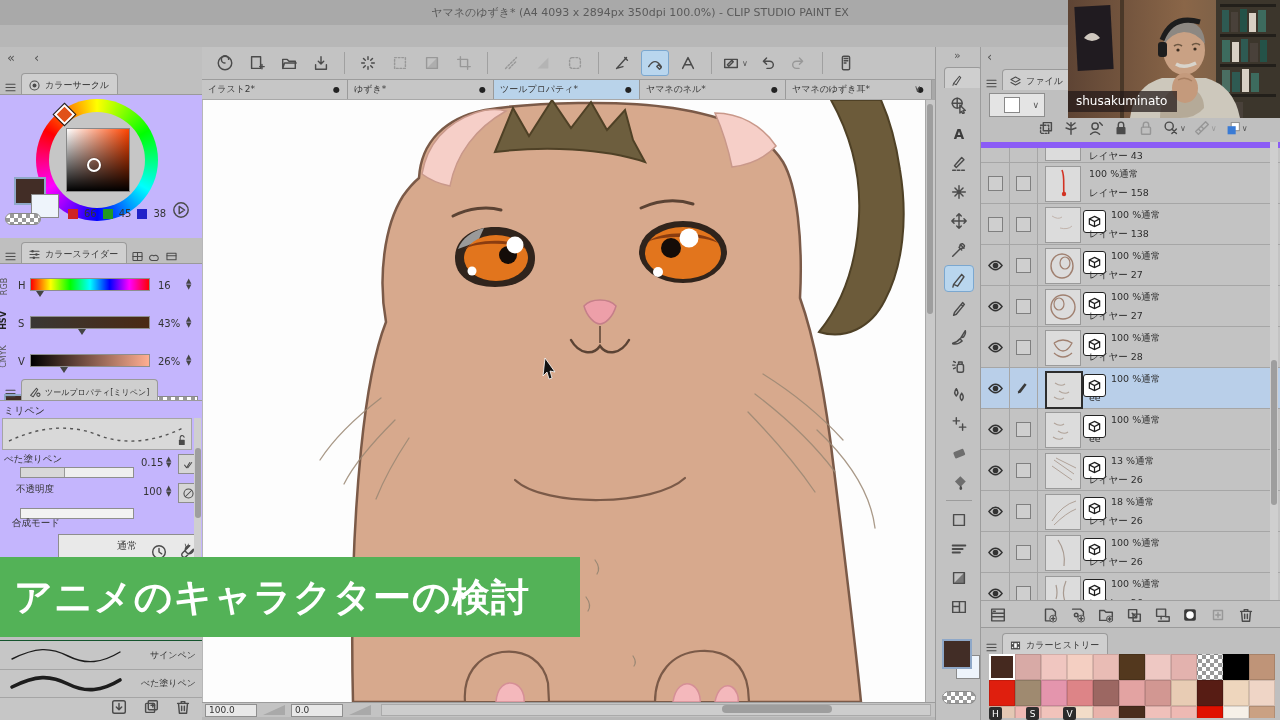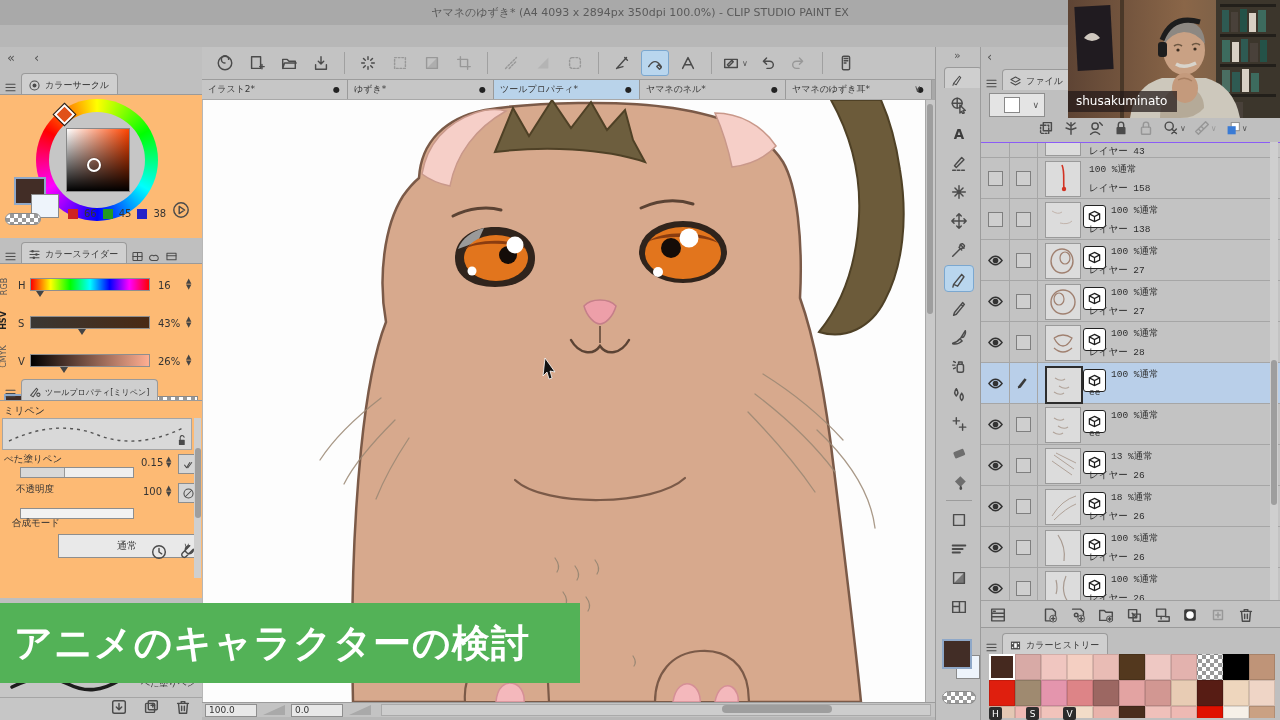--- a/index.html
+++ b/index.html
@@ -7,21 +7,21 @@
   .ab{position:absolute;}
   .app{position:relative;width:1280px;height:720px;background:#b7b7b7;font-size:11px;color:#333;}
   
   .titlebar{left:0;top:0;width:1280px;height:25px;background:#a9a9a9;display:flex;align-items:center;justify-content:center;color:#5a5a5a;font-size:11px;}
   .menubar{left:0;top:25px;width:1280px;height:22px;background:#bdbdbd;display:flex;align-items:center;gap:26px;padding-left:16px;box-sizing:border-box;color:#2b2b2b;font-size:11px;border-bottom:1px solid #a2a2a2;}
   .menubar span{cursor:default;}
   
   .leftcol{left:0;top:47px;width:202px;height:673px;background:#bfbfbf;}
   .panelhead{position:absolute;height:23px;display:flex;align-items:flex-end;gap:4px;}
   .ptab{background:#cfcfcf;border:1px solid #9a9a9a;border-bottom:none;border-radius:4px 4px 0 0;padding:2px 8px 2px 6px;display:flex;align-items:flex-end;gap:4px;font-size:9px;color:#333;height:16px;}
-  .pbody{position:absolute;background:#fdba74;border-top:1px solid #9a9a9a;}
+  .pbody{position:absolute;background:#c4b5fd;border-top:1px solid #9a9a9a;}
   .wheelring{position:absolute;border-radius:50%;background:conic-gradient(#ff0 0deg,#0f0 60deg,#0ff 120deg,#00f 180deg,#f0f 240deg,#f00 300deg,#ff0 360deg);}
   .wheelhole{position:absolute;border-radius:50%;background:#c6c6c6;}
   .svsq{position:absolute;background-image:linear-gradient(to top,#000,rgba(0,0,0,0)),linear-gradient(to right,#fff,#ff4400);border:1px solid #888;}
   .ringmark{position:absolute;width:11px;height:11px;background:#e05018;border:2px solid #fff;outline:1px solid #222;transform:rotate(45deg);}
   .svmark{position:absolute;width:10px;height:10px;border:2px solid #fff;border-radius:50%;box-shadow:0 0 1px #000;}
   .rgbrow{position:absolute;display:flex;align-items:center;gap:6px;font-size:10px;color:#333;}
   .rgbsw{width:10px;height:10px;display:inline-block;}
   .slider-track{height:11px;border:1px solid #8e8e8e;position:relative;}
   .caret{position:absolute;bottom:-7px;width:0;height:0;border-left:4px solid transparent;border-right:4px solid transparent;border-bottom:6px solid #444;transform:rotate(180deg);}
   .spin{display:flex;flex-direction:column;font-size:7px;line-height:6px;color:#444;}
@@ -813,21 +813,21 @@
         <span style="display: flex; align-items: center;">
           <span class="ic">
             <svg viewBox="0 0 20 20">
               <rect x="8" y="4" width="9" height="9" fill="#fff" stroke="#888"></rect>
               <rect x="4" y="8" width="9" height="9" fill="#3a7bd5"></rect>
             </svg>
           </span>
           <span style="font-size: 8px; color: rgb(85, 85, 85);">∨</span>
         </span>
       </div>
-    <div class="ab" style="left:0;top:95px;width:300px;height:458px;overflow:hidden;border-top:1px solid #8b5cf6;font-family:Liberation Mono, monospace;" id="layerlist">
+    <div class="ab" style="left:0;top:95px;width:300px;height:458px;overflow:hidden;border-top:6px solid #8b5cf6;" id="layerlist">
         <div class="lrow" style="margin-top: -26px;">
           <div class="eyec"></div>
           <div class="chkc"></div>
           <div class="lthumb"><svg viewBox="0 0 34 34" style="width:100%;height:100%;"></svg></div>
           <div class="lname" style="top: 28px;">レイヤー 43</div>
         </div>
         <div class="lrow">
           <div class="eyec">
             <span class="chkbox"></span>
           </div>
@@ -1156,21 +1156,21 @@
           <div class="csw" style="background: rgb(202, 161, 131);"></div>
         </div>
     </div>
     <div class="ab" style="left:8px;top:660px;display:flex;" id="keyhints">
         <div class="keyhint">H</div>
         <div class="keyhint">S</div>
         <div class="keyhint">V</div>
       </div>
   </div>
 
-  <div class="ab banner" id="banner" style="background: rgb(83, 178, 87); margin-top: 46px;">
+  <div class="ab banner" id="banner" style="background: rgb(83, 178, 87);">
     <span>アニメのキャラクターの検討</span>
   </div>
 
   <div class="ab webcam">
     <svg viewBox="0 0 212 118" style="width:212px;height:118px;">
       <defs>
         <linearGradient id="wall" x1="0" y1="0" x2="1" y2="0">
           <stop offset="0" stop-color="#5e4434"></stop>
             <stop offset="0.55" stop-color="#8a6648"></stop>
             <stop offset="1" stop-color="#6a5a48"></stop>

